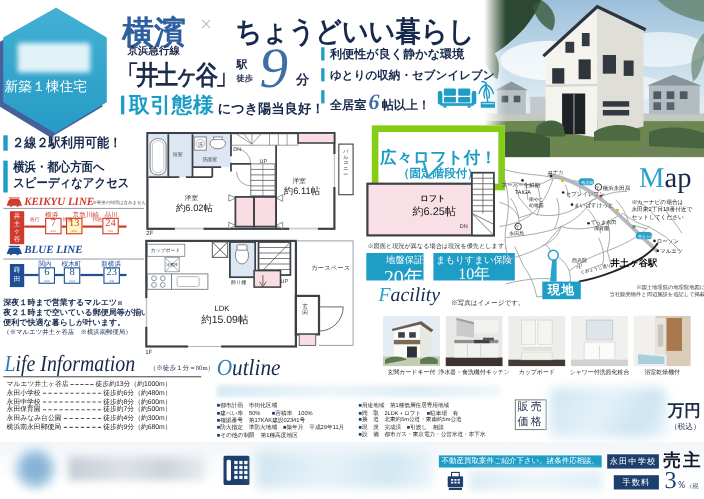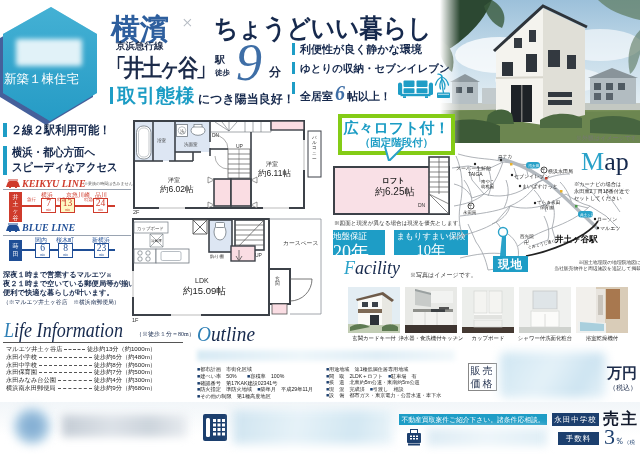--- a/index.html
+++ b/index.html
@@ -384,21 +384,21 @@
 <g>
 <rect x="40" y="97.6" width="30" height="2.8" fill="#fff"></rect>
         <line x1="40" y1="99" x2="70" y2="99" stroke="#777" stroke-width="0.5"></line>
 <rect x="0.6" y="55" width="2.8" height="26" fill="#fff"></rect>
         <line x1="2" y1="55" x2="2" y2="81" stroke="#777" stroke-width="0.5"></line>
 </g>
 
 <text x="1" y="106" font-size="5.5" fill="#333">1F</text>
 </svg>
 
-<div class="abs" style="left:338px;top:114px;width:109px;height:31px;background:#fff;border:4px solid #84cc16;text-align:center;color:#1b9cc4;font-weight:bold;font-size:15px;line-height:1.1;padding-top:2px">広々ロフト付！<div style="font-size:10.5px">（固定階段付）</div></div>
+<div class="abs" style="left:338px;top:114px;width:109px;height:31px;background:#fff;border:6px solid #84cc16;text-align:center;color:#1b9cc4;font-weight:bold;font-size:15px;line-height:1.1;padding-top:16px">広々ロフト付！<div style="font-size:10.5px">（固定階段付）</div></div>
 
 <svg class="abs" style="left:383px;top:147px" width="22" height="14" viewBox="0 0 22 14">
       <path d="M2,0 L20,0 L6,14 Z" fill="#fff"></path>
       <path d="M2,0 L6,14 M20,0 L6,14" stroke="#2aa2c9" stroke-width="2"></path>
     </svg>
 
 <svg class="abs" style="left:330px;top:150px" width="125" height="72" viewBox="0 0 125 72" font-family="Liberation Sans,sans-serif">
 
 <rect x="4" y="17" width="115" height="47" fill="#f9e0e6" stroke="#3c4148" stroke-width="2"></rect>
 
@@ -409,21 +409,21 @@
 </g>
 
 <text x="88" y="57" font-size="5" fill="#333">DN</text>
 
 <text x="52" y="33" font-size="7.5" font-weight="bold" fill="#222">ロフト</text>
 <text x="45" y="45" font-size="10" fill="#222">約6.25帖</text>
 </svg>
 
 <div class="abs" style="left:334px;top:220px;font-size:5.6px;color:#333;font-family:'Liberation Sans',sans-serif;white-space:nowrap">※図面と現況が異なる場合は現況を優先とします。</div>
 
-<div class="abs tealbar" style="left:333px;top:230px;width:52px;height:25px;color:#fff;text-align:left">
+<div class="abs tealbar" style="left:333px;top:230px;width:52px;height:25px;color:#fff;text-align:right">
       <div style="font-size:8.5px;padding-top:1px">地盤保証</div>
       <div style="font-size:18px;line-height:1">20年</div>
     </div>
 
 <div class="abs tealbar" style="left:394px;top:230px;width:74px;height:25px;color:#fff;text-align:center">
       <div style="font-size:8.5px;padding-top:1px">まもりすまい保険</div>
       <div style="font-size:14.5px;line-height:1">10年</div>
     </div>
 
 <svg class="abs" style="left:448px;top:146px" width="192" height="144" viewBox="0 0 192 144" font-family="Liberation Sans,sans-serif">

